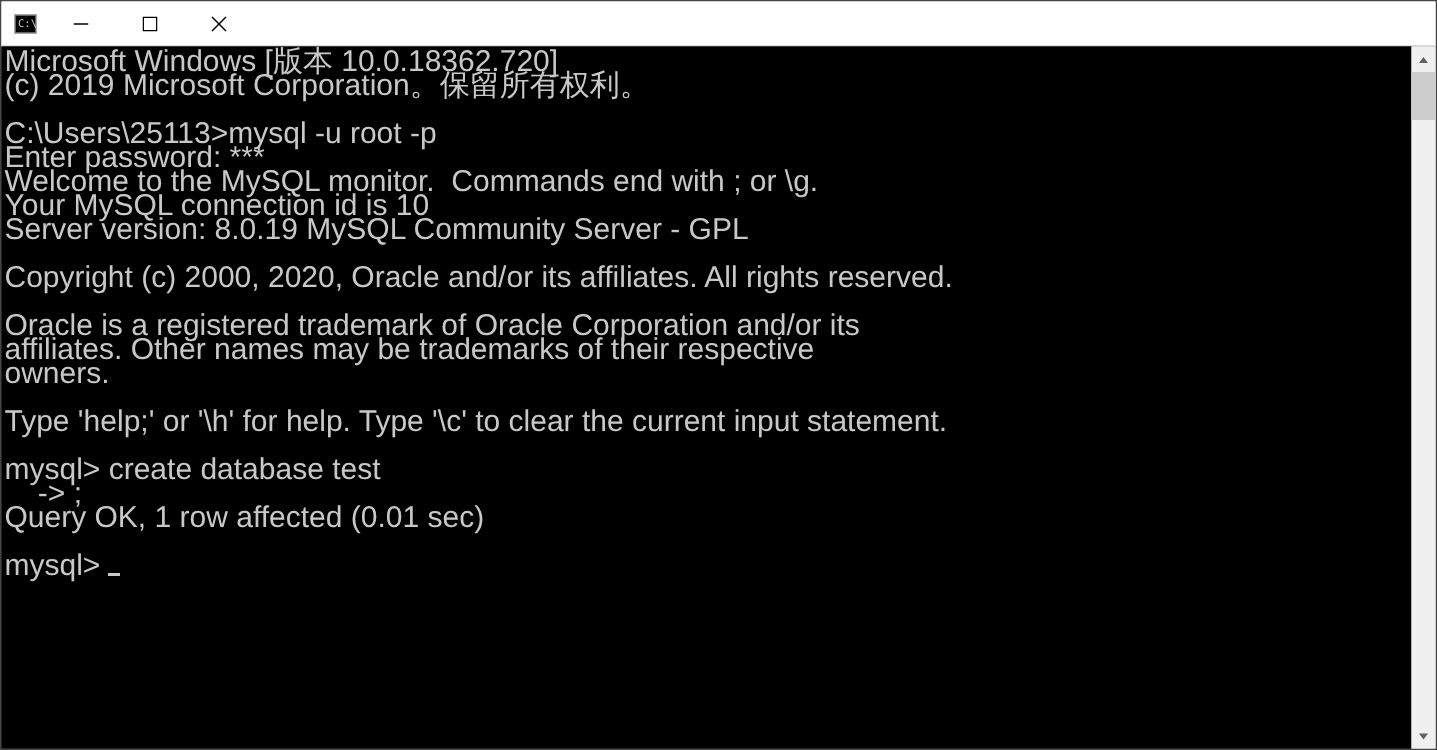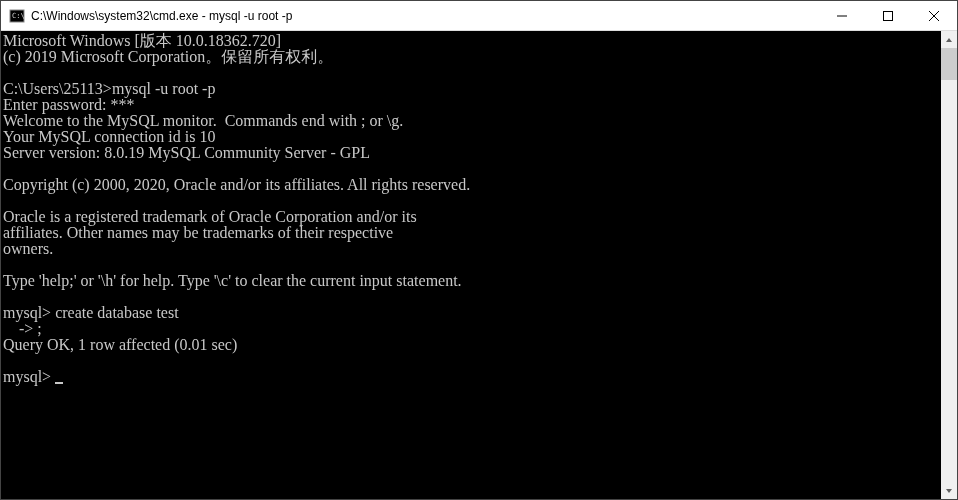--- a/index.html
+++ b/index.html
@@ -65,22 +65,22 @@
     }
     .terminal-area {
       flex: 1;
       display: flex;
       background: #000;
     }
     .terminal {
       flex: 1;
       background: #000;
       color: #c8c8c8;
-      font-family: Liberation Serif, serif;
-      font-size: 16px;
+      font-family: Liberation Sans, sans-serif;
+      font-size: 20px;
       line-height: 16px;
       padding: 2px 0 0 2px;
       white-space: pre;
       overflow: hidden;
     }
     .scrollbar {
       width: 16px;
       background: #f0f0f0;
       display: flex;
       flex-direction: column;
@@ -123,21 +123,20 @@
 <body>
 
 <div class="window">
   <div class="titlebar">
     <div class="titlebar-icon">
       <svg viewBox="0 0 16 16">
         <rect x="1" y="2" width="14" height="12" fill="#000" stroke="#888" stroke-width="1"></rect>
         <text x="3" y="10" font-size="7" fill="#ccc" font-family="monospace">C:\</text>
       </svg>
     </div>
-    <div class="titlebar-title">C:\Windows\system32\cmd.exe - mysql  -u root -p</div>
     <div class="titlebar-buttons">
       <div class="titlebar-btn">
         <svg viewBox="0 0 10 10">
             <line x1="0" y1="5" x2="10" y2="5" stroke="#000" stroke-width="1"></line>
           </svg>
       </div>
       <div class="titlebar-btn">
         <svg viewBox="0 0 10 10">
             <rect x="0.5" y="0.5" width="9" height="9" fill="none" stroke="#000" stroke-width="1"></rect>
           </svg>

